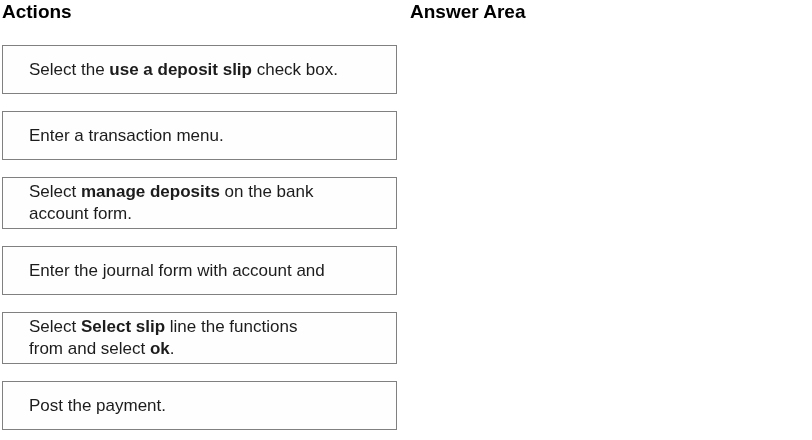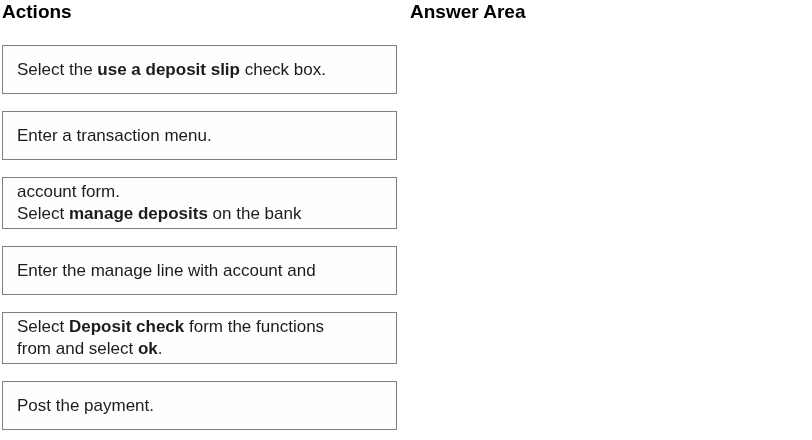--- a/index.html
+++ b/index.html
@@ -44,21 +44,21 @@
     margin-top:22px;
   }
   .action-box{
     width:395px;
     min-height:49px;
     border:1px solid var(--border-color);
     background:var(--box-bg);
     display:flex;
     flex-direction:column;
     justify-content:center;
-    padding:3px 14px;
+    padding:3px 26px;
     margin-bottom:17px;
     cursor:move;
   }
   .action-box .line{
     font-size:17px;
     line-height:22px;
     color:var(--text-color);
     white-space:pre-wrap;
   }
   .action-box .bold{
@@ -77,28 +77,28 @@
   <div class="actions-col">
     <h2 class="col-header">Actions</h2>
     <div class="actions-list">
         <div class="action-box">
           <div class="line"><span>Select the </span><span class="bold">use a deposit slip</span><span> check box.</span></div>
         </div>
         <div class="action-box">
           <div class="line"><span>Enter a transaction menu.</span></div>
         </div>
         <div class="action-box">
+          <div class="line"><span>Select </span><span class="bold">manage deposits</span><span> on the bank</span></div>
           <div class="line"><span>account form.</span></div>
-          <div class="line"><span>Select </span><span class="bold">manage deposits</span><span> on the bank</span></div>
         </div>
         <div class="action-box">
-          <div class="line"><span>Enter the manage line with account and</span></div>
+          <div class="line"><span>Enter the journal form with account and</span></div>
         </div>
         <div class="action-box">
-          <div class="line"><span>Select </span><span class="bold">Deposit check</span><span> form the functions</span></div>
+          <div class="line"><span>Select </span><span class="bold">Select slip</span><span> line the functions</span></div>
           <div class="line"><span>from and select </span><span class="bold">ok</span><span>.</span></div>
         </div>
         <div class="action-box">
           <div class="line"><span>Post the payment.</span></div>
         </div>
       </div>
   </div>
 
   <div class="answer-col">
     <h2 class="col-header">Answer Area</h2>

